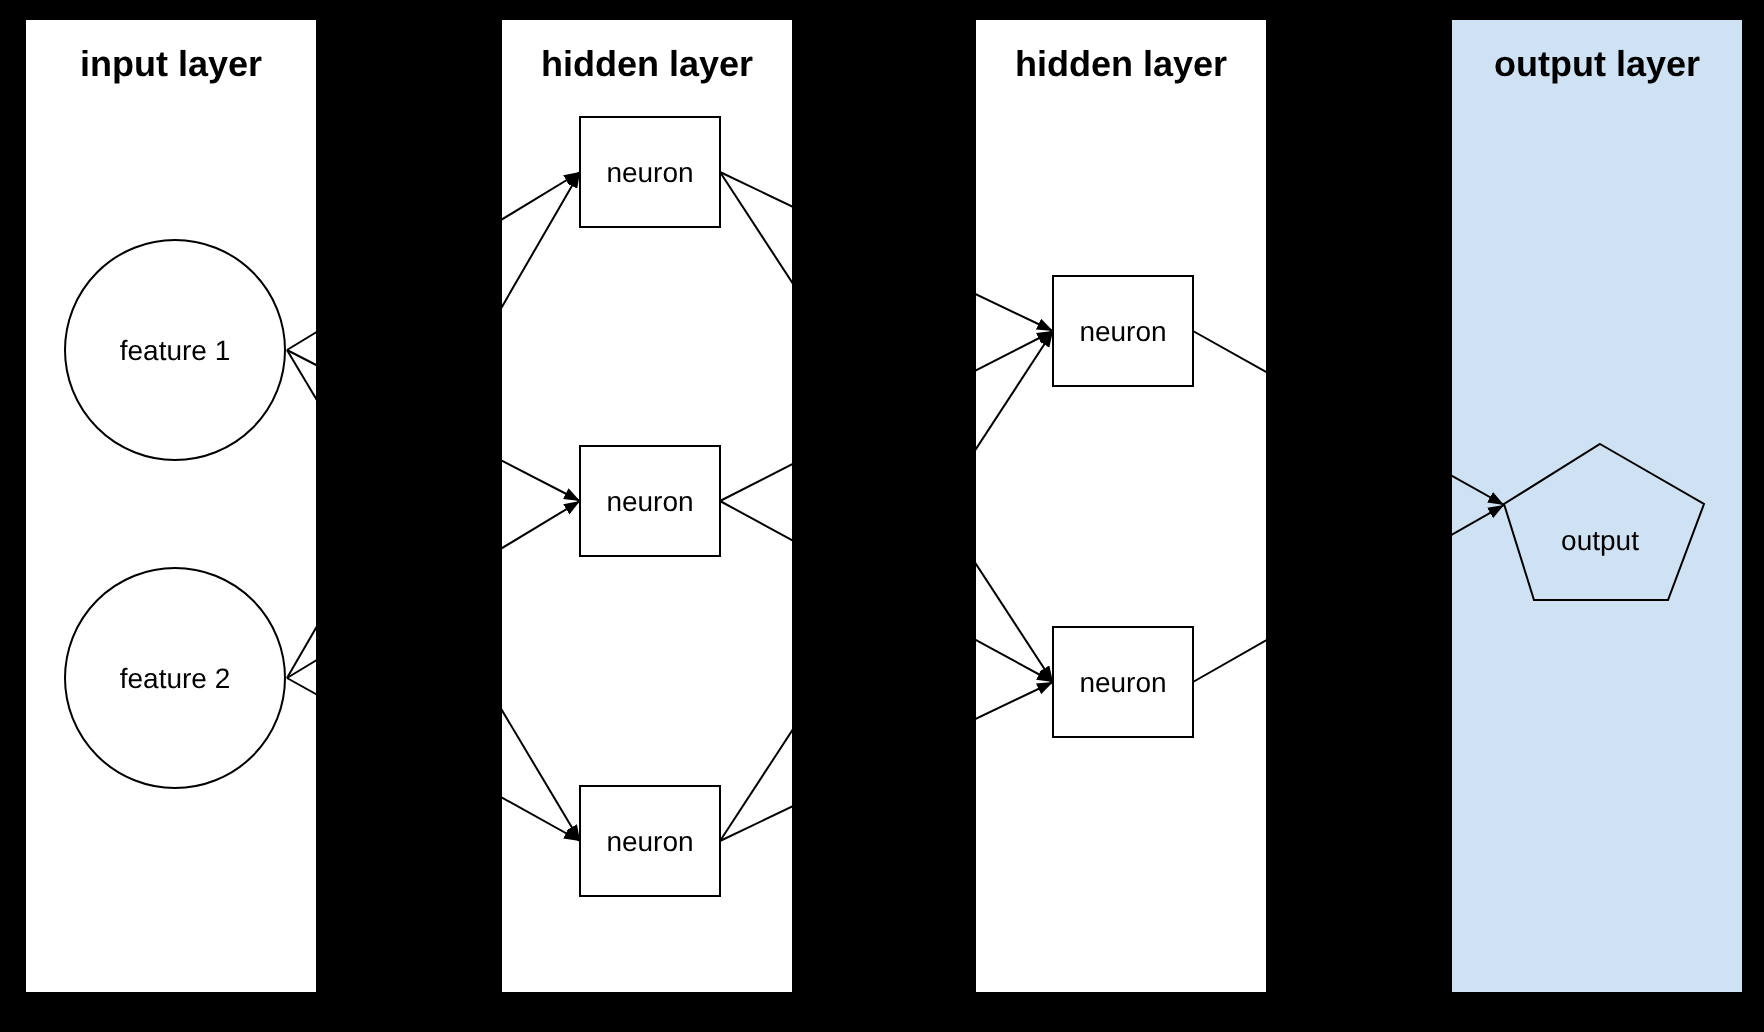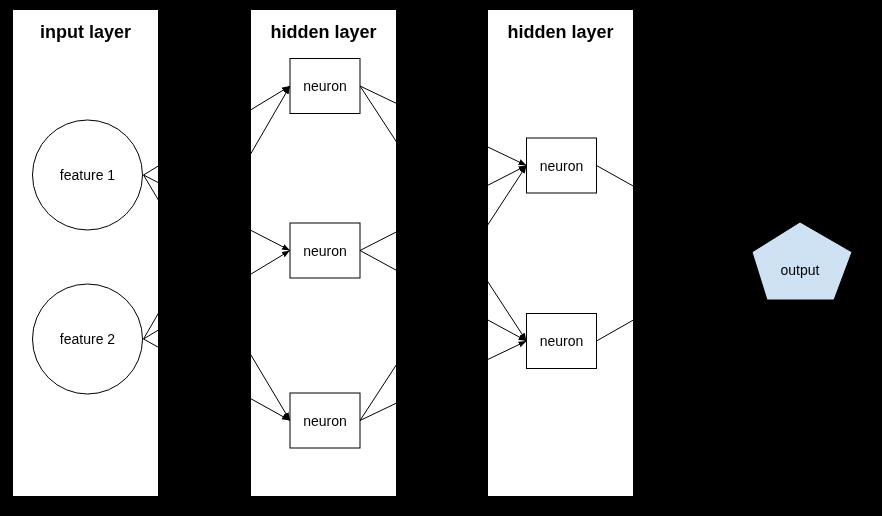--- a/index.html
+++ b/index.html
@@ -35,20 +35,23 @@
 
 <div class="stage">
   <div class="panel p1" style="background: rgb(255, 255, 255);">
     <div class="panel-title" style="color: rgb(0, 0, 0);">input layer</div>
   </div>
   <div class="panel p2" style="background: rgb(255, 255, 255);">
     <div class="panel-title" style="color: rgb(0, 0, 0);">hidden layer</div>
   </div>
   <div class="panel p3" style="background: rgb(255, 255, 255);">
     <div class="panel-title" style="color: rgb(0, 0, 0);">hidden layer</div>
+  </div>
+  <div class="panel p4" style="background: rgb(207, 226, 243);">
+    <div class="panel-title" style="color: rgb(0, 0, 0);">output layer</div>
   </div>
   <svg class="overlay" width="882" height="516">
       <defs>
         <marker id="arrow" markerWidth="9" markerHeight="8" refX="8" refY="3" orient="auto" markerUnits="userSpaceOnUse">
           <path d="M0,0 L8,3 L0,6 Z" fill="#000000"></path>
         </marker>
         <clipPath id="panelClip">
           <rect x="13" y="10" width="145" height="486"></rect>
           <rect x="251" y="10" width="145" height="486"></rect>
           <rect x="488" y="10" width="145" height="486"></rect>

